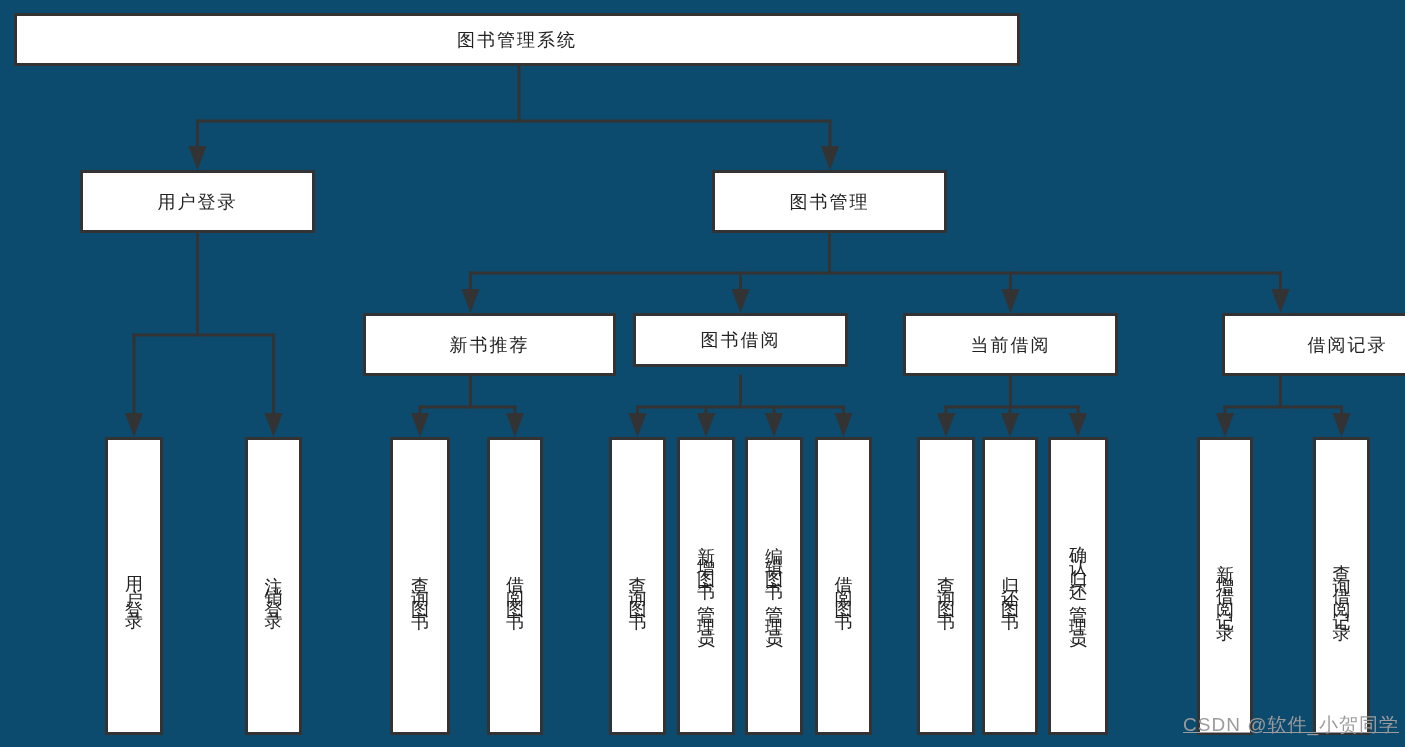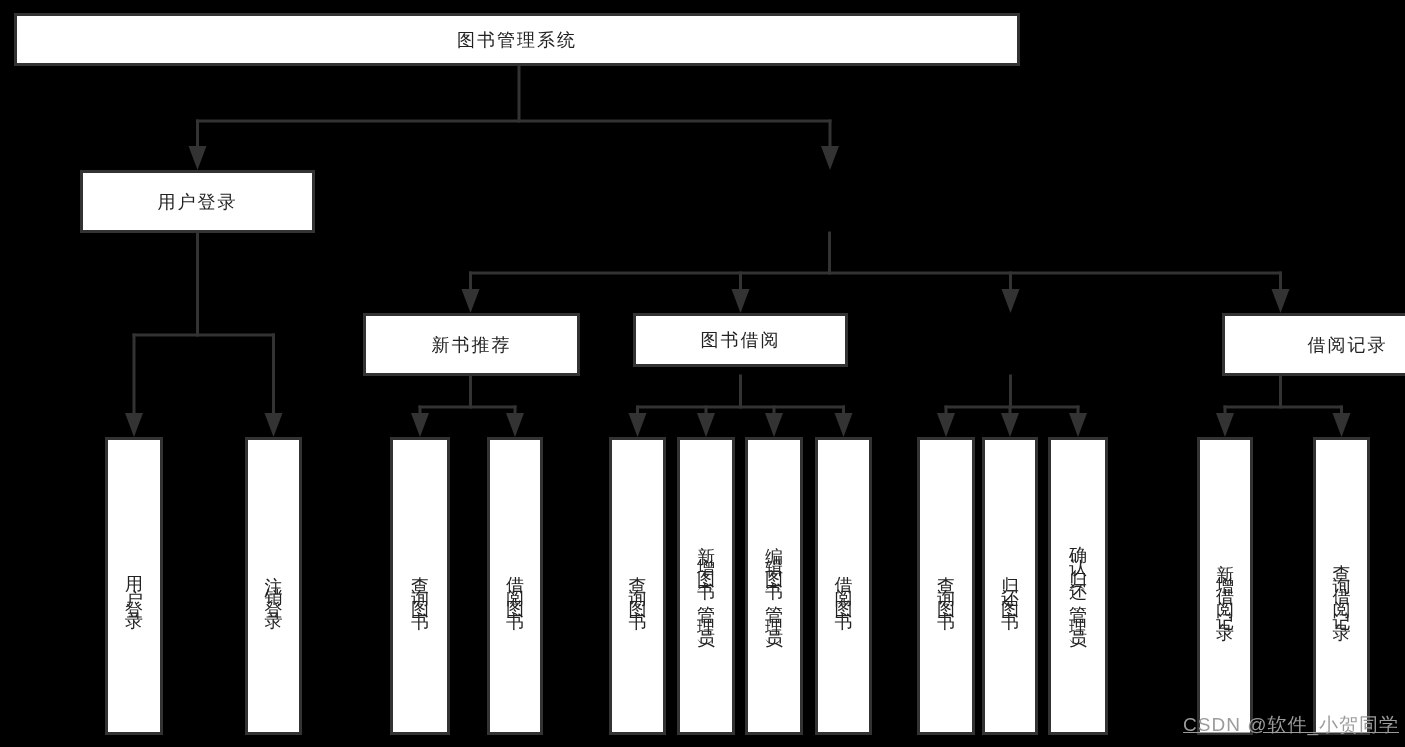--- a/index.html
+++ b/index.html
@@ -5,21 +5,21 @@
   html, body { margin: 0; padding: 0; }
   body {
     width: 1405px; height: 747px;
     background: #ffffff;
     font-family: "Liberation Sans", "DejaVu Sans", sans-serif;
     overflow: hidden;
   }
   .diagram {
     position: relative;
     width: 1405px; height: 747px;
-    background: #000000;
+    background: #0c4a6e;
   }
   .connectors {
     position: absolute; left: 0; top: 0;
     width: 1405px; height: 747px;
   }
   .box {
     position: absolute;
     background: #ffffff;
     border: 3px solid #333333;
     box-sizing: border-box;
@@ -125,27 +125,33 @@
     </g>
   </svg>
 
   <div class="box" style="left:14px;top:13px;width:1006px;height:53px">
     <span class="lbl">图书管理系统</span>
   </div>
 
   <div class="box" style="left:80px;top:170px;width:235px;height:63px">
     <span class="lbl">用户登录</span>
   </div>
-
-  <div class="box" style="left:363px;top:313px;width:217px;height:63px">
+  <div class="box" style="left:712px;top:170px;width:235px;height:63px">
+    <span class="lbl">图书管理</span>
+  </div>
+
+  <div class="box" style="left:363px;top:313px;width:253px;height:63px">
     <span class="lbl">新书推荐</span>
   </div>
   <div class="box" style="left:633px;top:313px;width:215px;height:54px">
     <span class="lbl">图书借阅</span>
   </div>
+  <div class="box" style="left:903px;top:313px;width:215px;height:63px">
+    <span class="lbl">当前借阅</span>
+  </div>
   <div class="box" style="left:1222px;top:313px;width:251px;height:63px">
     <span class="lbl">借阅记录</span>
   </div>
 
   <div class="box v" style="left:105px;top:437px;width:58px;height:298px">
     <span class="lbl">用户登录</span>
   </div>
   <div class="box v" style="left:245px;top:437px;width:57px;height:298px">
     <span class="lbl">注销登录</span>
   </div>

